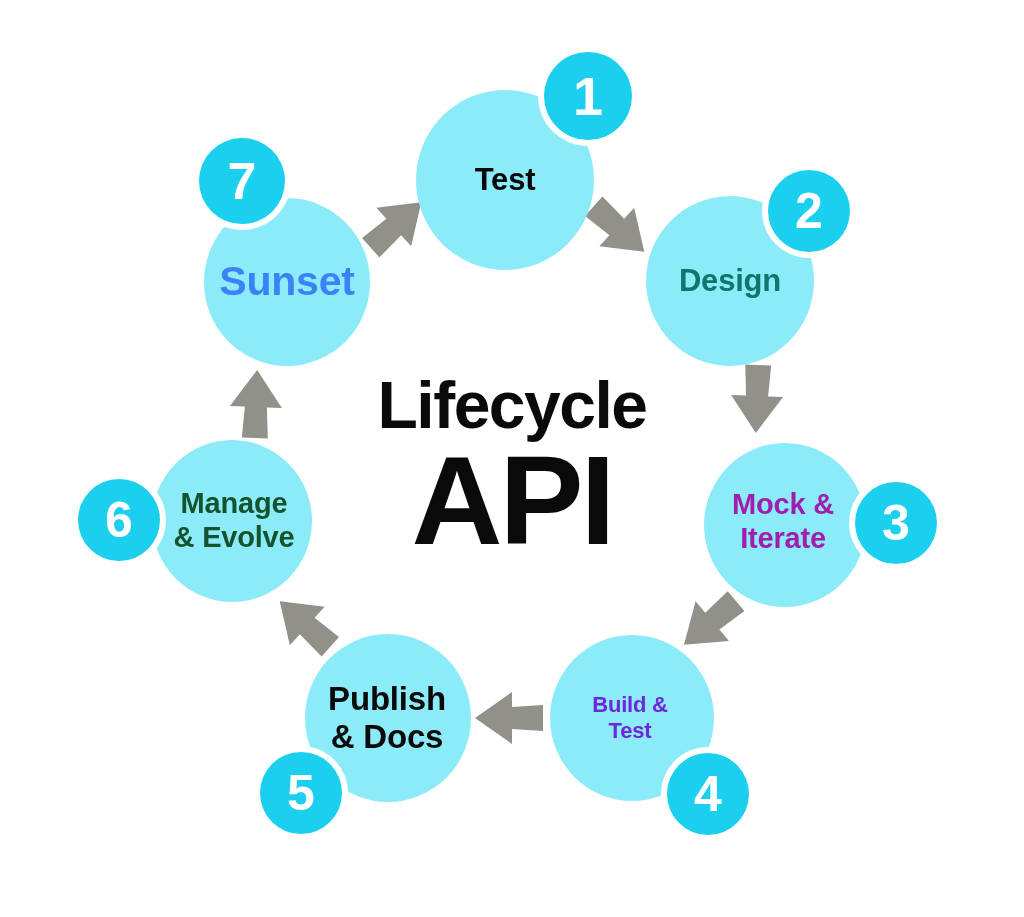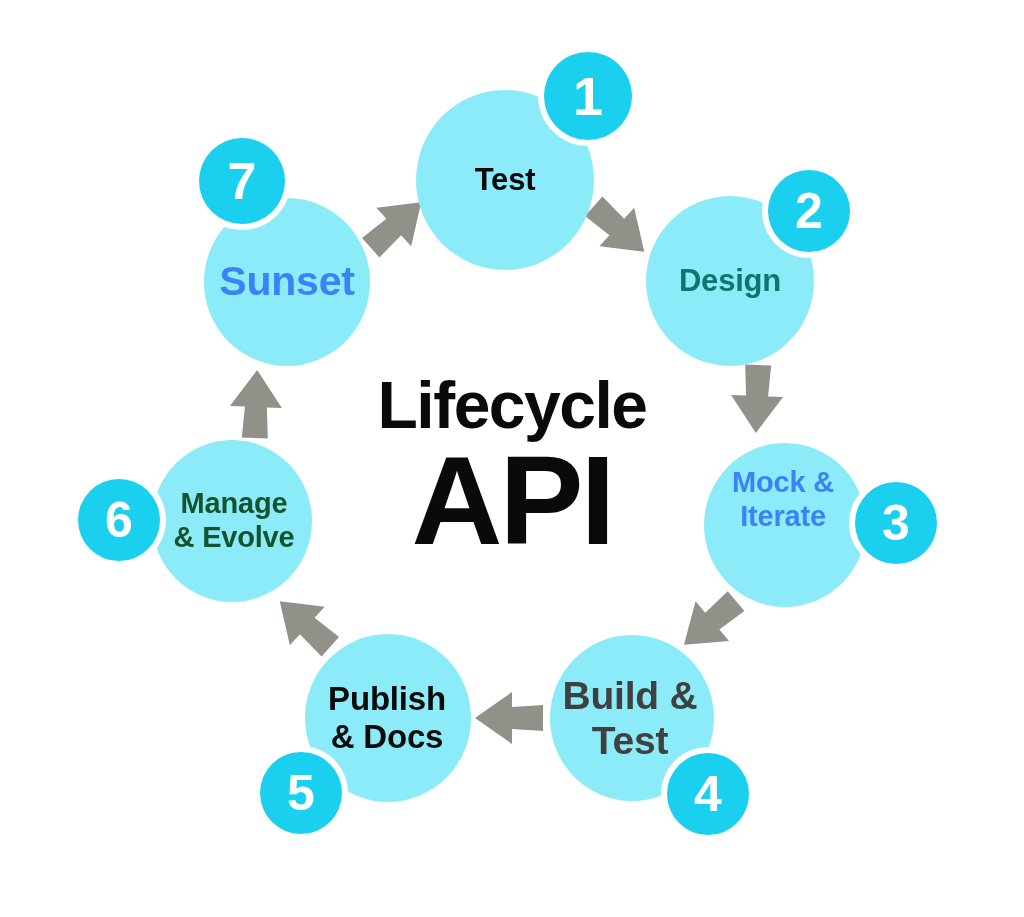--- a/index.html
+++ b/index.html
@@ -116,23 +116,23 @@
         <circle cx="119" cy="520" r="47" fill="#FFFFFF"></circle>
         <circle cx="119" cy="520" r="41" fill="#1BCFEE"></circle>
         <circle cx="242" cy="181" r="49" fill="#FFFFFF"></circle>
         <circle cx="242" cy="181" r="43" fill="#1BCFEE"></circle>
       </g>
   </svg>
 
   <div id="labels-layer">
       <div class="node-label" style="font-size: 31px; width: 240px; left: 385px; top: 120px; height: 120px; display: flex; align-items: center; justify-content: center; color: rgb(10, 10, 10);">Test</div>
       <div class="node-label" style="font-size: 31px; width: 240px; left: 610px; top: 221px; height: 120px; display: flex; align-items: center; justify-content: center; color: #0f766e;">Design</div>
-      <div class="node-label" style="font-size: 29px; width: 240px; left: 663px; top: 440px; height: 120px; display: flex; align-items: center; justify-content: center; color: #3b82f6;">Mock &amp;
+      <div class="node-label" style="font-size: 29px; width: 240px; left: 663px; top: 462px; height: 120px; display: flex; align-items: center; justify-content: center; color: #a21caf;">Mock &amp;
 Iterate</div>
-      <div class="node-label" style="font-size: 39px; width: 240px; left: 510px; top: 658px; height: 120px; display: flex; align-items: center; justify-content: center; color: #404040;">Build &amp;
+      <div class="node-label" style="font-size: 22px; width: 240px; left: 510px; top: 658px; height: 120px; display: flex; align-items: center; justify-content: center; color: #6d28d9;">Build &amp;
 Test</div>
       <div class="node-label" style="font-size: 33px; width: 240px; left: 267px; top: 658px; height: 120px; display: flex; align-items: center; justify-content: center; color: rgb(10, 10, 10);">Publish
 &amp; Docs</div>
       <div class="node-label" style="font-size: 29px; width: 240px; left: 114px; top: 461px; height: 120px; display: flex; align-items: center; justify-content: center; color: #14532d;">Manage
 &amp; Evolve</div>
       <div class="node-label" style="font-size: 41px; width: 240px; left: 167px; top: 222px; height: 120px; display: flex; align-items: center; justify-content: center; color: #3b82f6;">Sunset</div>
     </div>
   <div id="badge-labels-layer">
       <div class="badge-num" style="font-size: 54px; width: 88px; height: 88px; left: 544px; top: 52px; display: flex; align-items: center; justify-content: center; color: rgb(255, 255, 255);">1</div>
       <div class="badge-num" style="font-size: 50px; width: 82px; height: 82px; left: 768px; top: 170px; display: flex; align-items: center; justify-content: center; color: rgb(255, 255, 255);">2</div>

